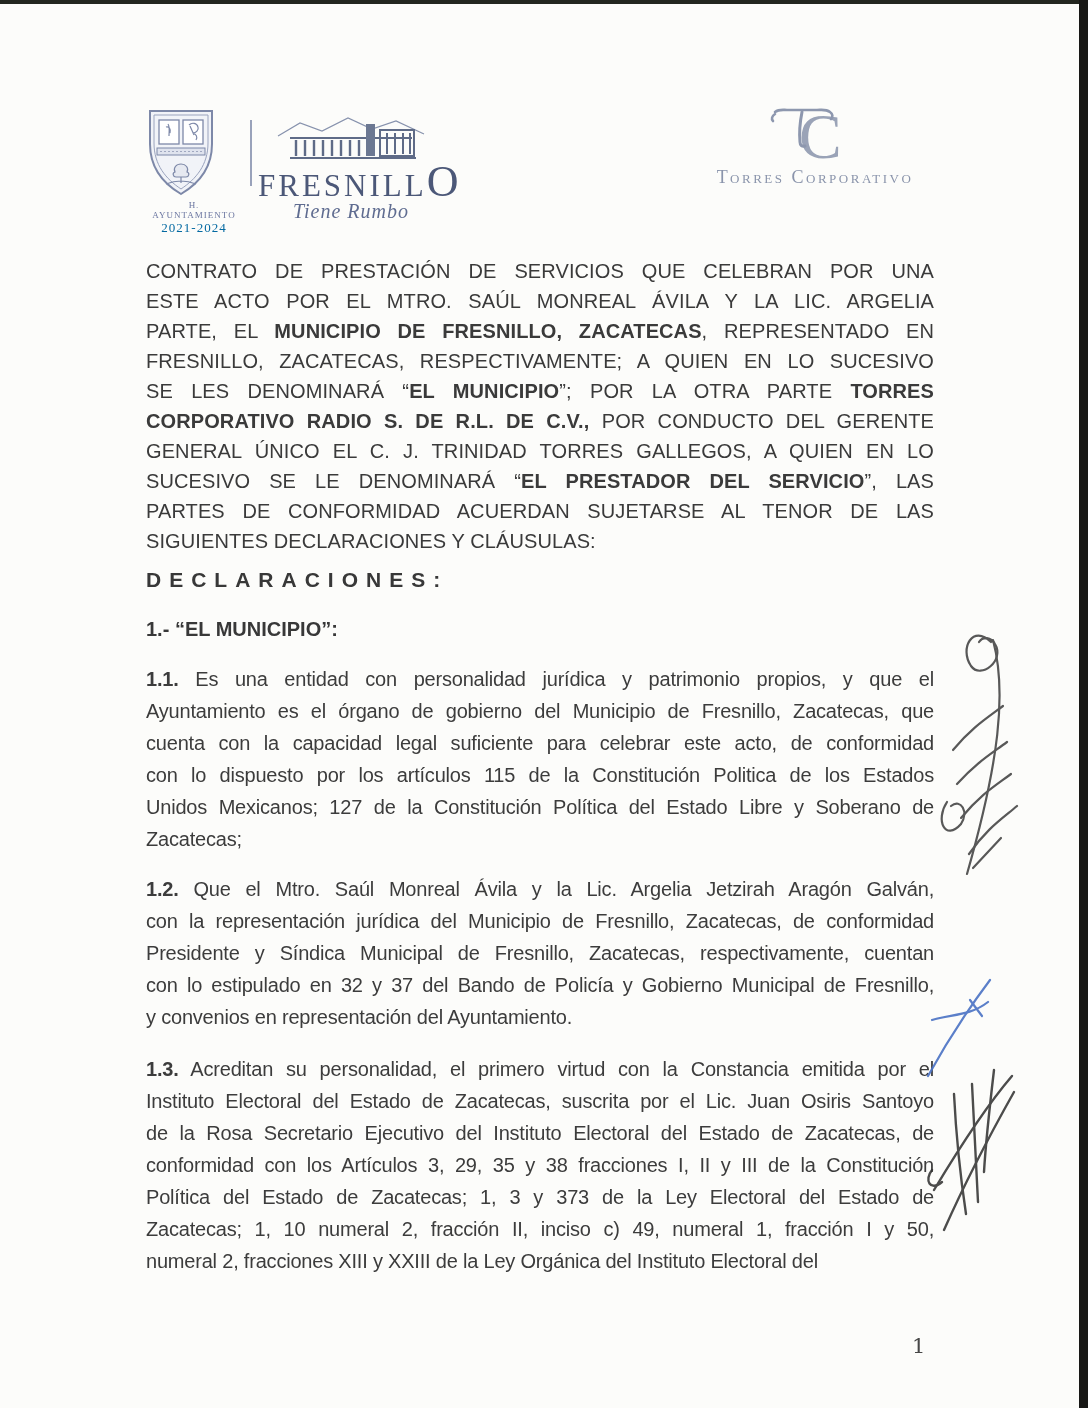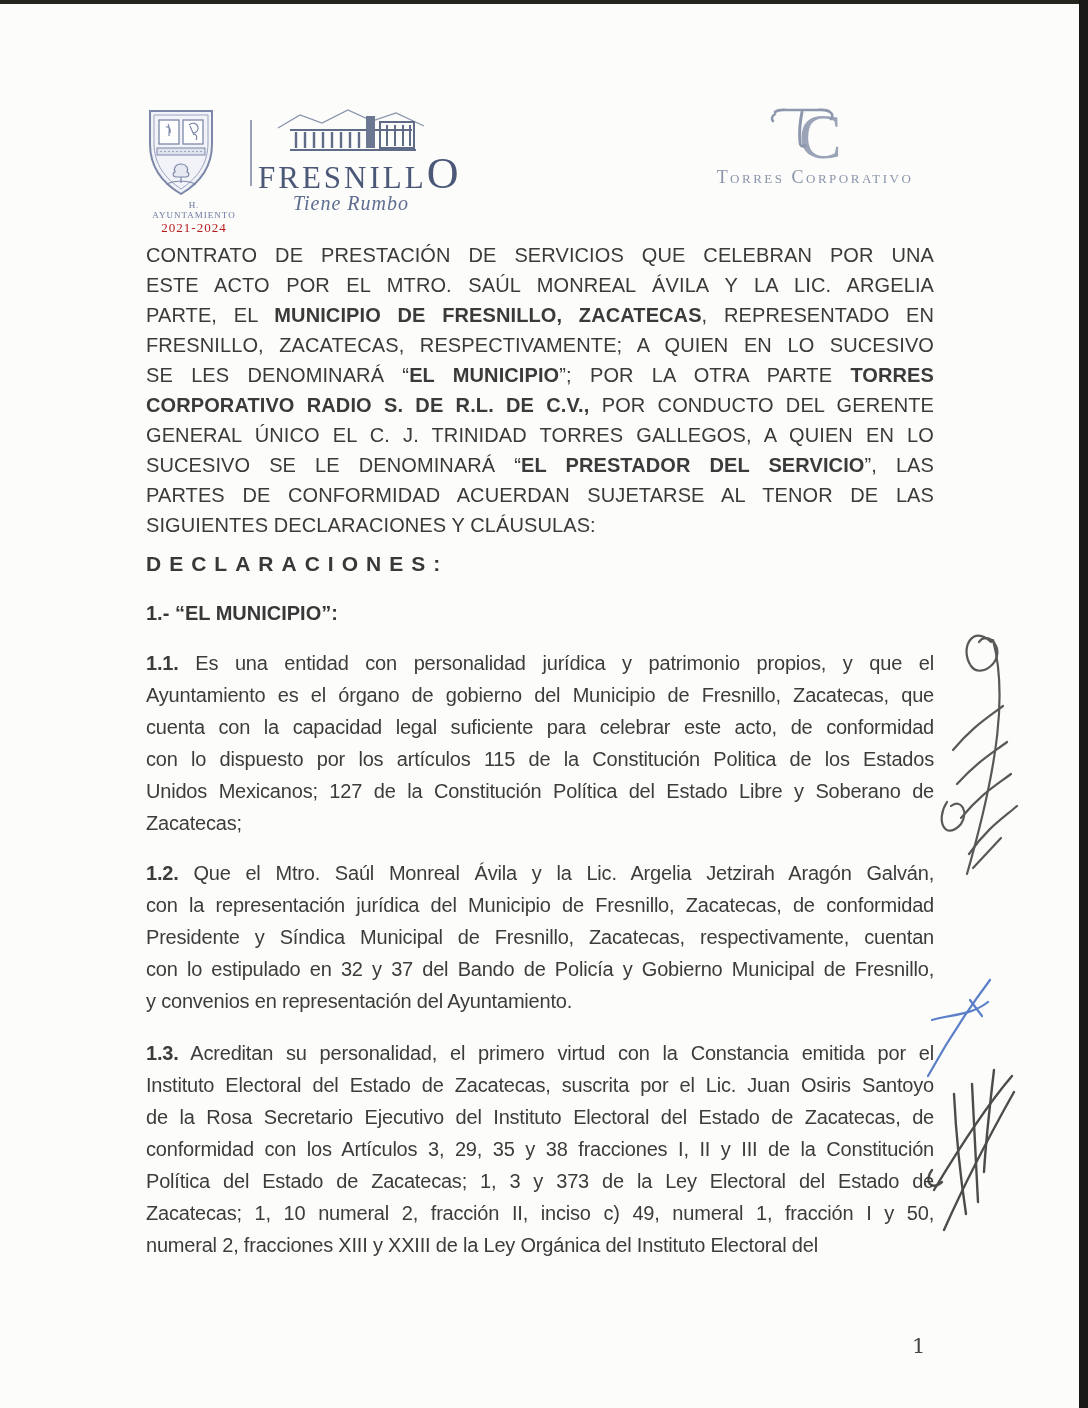--- a/index.html
+++ b/index.html
@@ -7,31 +7,31 @@
     width:1088px;height:1408px;position:relative;overflow:hidden;
     background:#fcfcfa;font-family:"Liberation Sans",sans-serif;color:#3d3d3d;
   }
   
   .top-edge{position:absolute;left:0;top:0;width:1088px;height:4px;background:#23261f;}
   .right-edge{position:absolute;right:0;top:0;width:9px;height:1408px;background:#181816;}
 
   
   .crest-group{position:absolute;left:146px;top:108px;width:96px;text-align:center;}
   .crest-caption{font-size:9px;letter-spacing:1px;color:#6b76a0;margin-top:2px;font-family:"Liberation Serif",serif;}
-  .crest-years{font-size:13px;color:#b91c1c;font-family:"Liberation Serif",serif;letter-spacing:1px;}
+  .crest-years{font-size:13px;color:#0369a1;font-family:"Liberation Serif",serif;letter-spacing:1px;}
   .logo-divider{position:absolute;left:250px;top:120px;width:2px;height:66px;background:#99a2ba;}
-  .fresnillo-group{position:absolute;left:258px;top:108px;width:186px;text-align:center;color:#4f5a78;}
+  .fresnillo-group{position:absolute;left:258px;top:116px;width:186px;text-align:center;color:#4f5a78;}
   .fresnillo-word{font-family:"Liberation Serif",serif;font-size:31px;line-height:34px;letter-spacing:3px;color:#4c5878;margin-top:1px;}
   .fresnillo-word .bigO{font-size:44px;letter-spacing:0;}
   .fresnillo-slogan{font-family:"Liberation Serif",serif;font-style:italic;font-size:20px;color:#5f6c90;margin-top:-3px;letter-spacing:1px;}
   .torres-group{position:absolute;left:698px;top:102px;width:234px;text-align:center;}
   .torres-name{font-family:"Liberation Serif",serif;font-variant:small-caps;font-size:18px;letter-spacing:2.5px;color:#8a94ab;margin-top:1px;}
 
   
-  .doc{position:absolute;left:146px;top:240px;width:788px;}
+  .doc{position:absolute;left:146px;top:256px;width:788px;}
   .intro{font-size:20px;line-height:30px;letter-spacing:0.1px;color:#3a3a3a;}
   .jline{text-align:justify;text-align-last:justify;white-space:normal;}
   .jline.jlast{text-align-last:left;}
   .b{font-weight:bold;}
   .decl-heading{margin-top:12px;font-weight:bold;font-size:21px;letter-spacing:8px;color:#383838;}
   .sec-title{margin-top:26px;font-weight:bold;font-size:20px;color:#383838;}
   .clause{font-size:20px;line-height:32px;letter-spacing:-0.2px;color:#3c3c3c;}
   .c11{margin-top:22px;}
   .c12{margin-top:18px;}
   .c13{margin-top:20px;}

